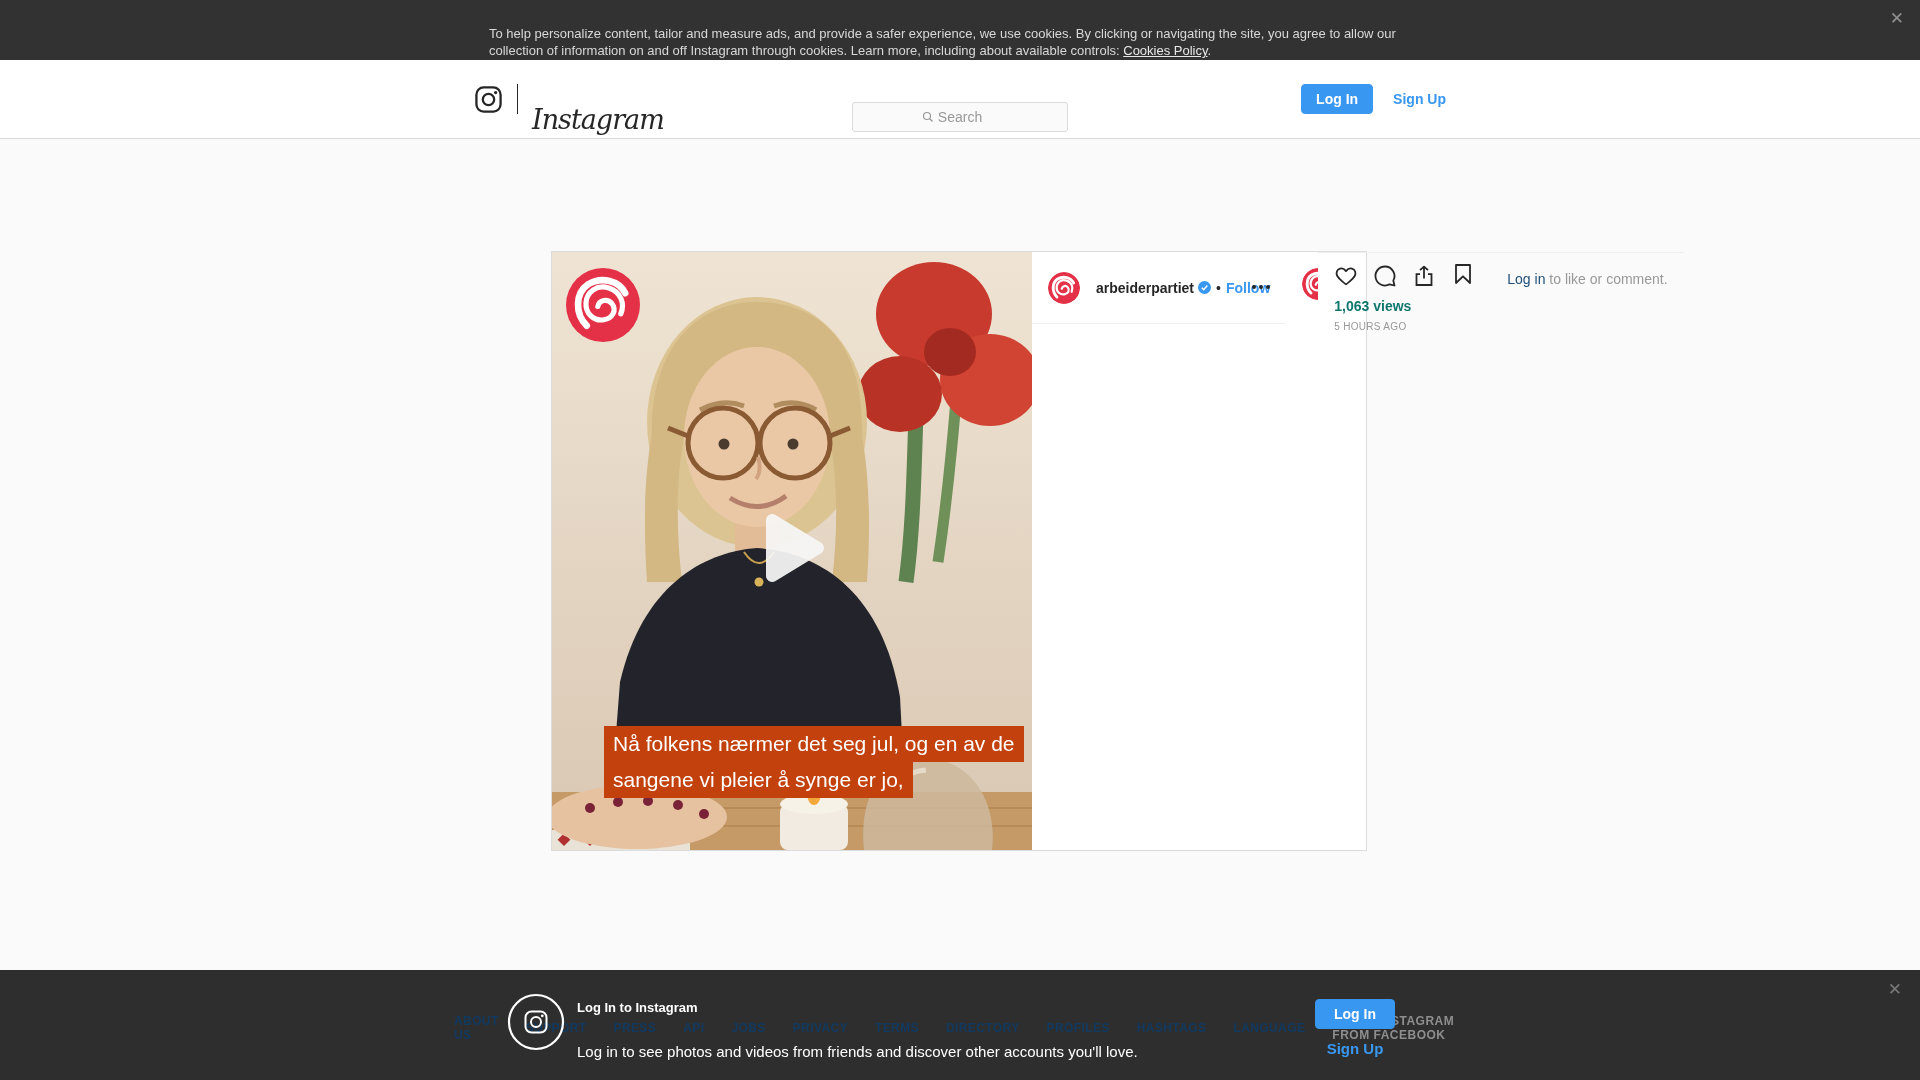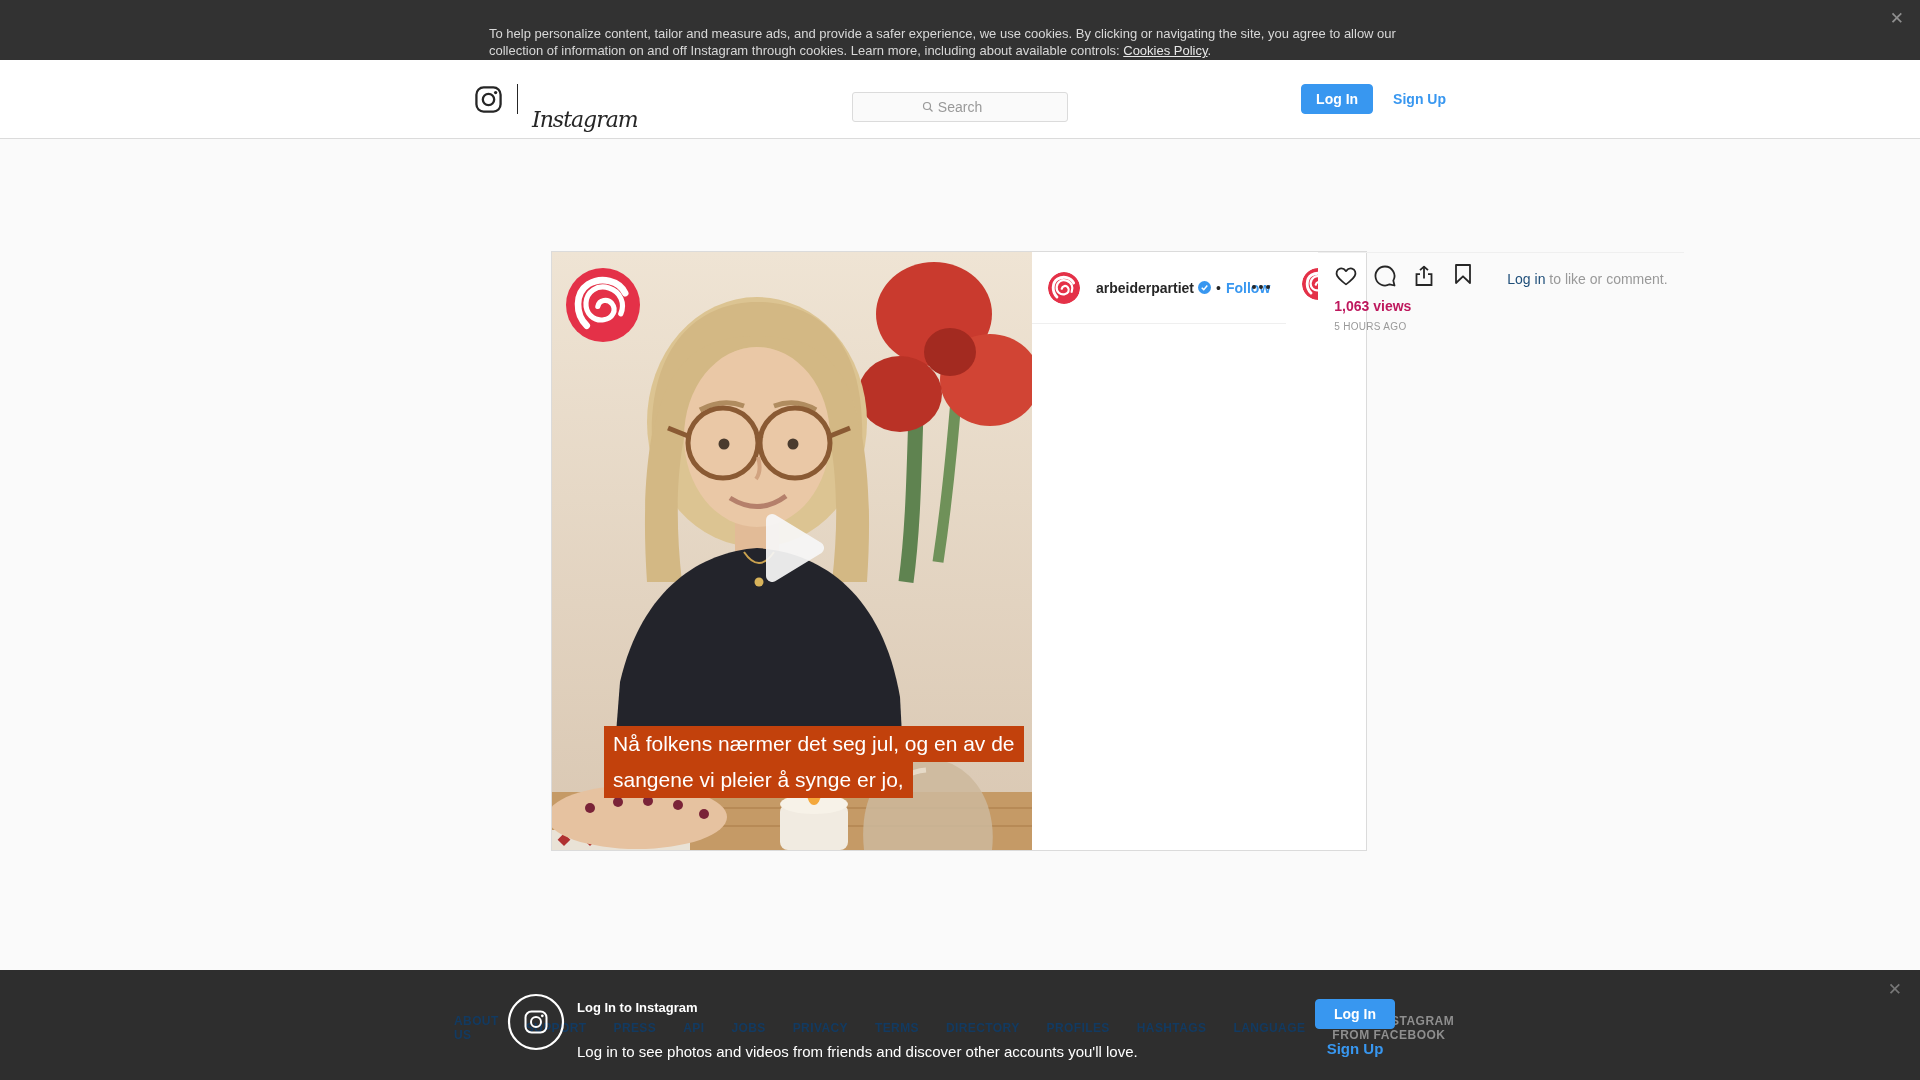--- a/index.html
+++ b/index.html
@@ -12,22 +12,22 @@
   .cookie-banner { position:absolute; top:0; left:0; width:1920px; height:60px; background:#323232; z-index:50; }
   .cookie-text { max-width:942px; margin:12px auto; padding-top:13px; font-size:13px; line-height:17px; color:#d8d8d8; text-align:left; }
   .cookie-link { color:#e8e8e8; text-decoration:underline; }
   .cookie-close, .banner-close { position:absolute; top:10px; right:16px; background:none; border:none; color:#8f8f8f; font-size:17px; cursor:pointer; line-height:1; }
 
   
   .top-header { position:absolute; top:60px; left:0; width:1920px; height:79px; background:#fff; border-bottom:1px solid #dbdbdb; z-index:40; }
   .header-inner { width:972px; height:100%; margin:0 auto; display:flex; align-items:center; position:relative; }
   .logo-group { display:flex; align-items:center; gap:14px; cursor:pointer; }
   .logo-divider { width:1px; height:30px; background:#262626; }
-  .wordmark { font-family:"DejaVu Serif", serif; font-style:italic; font-size:22px; letter-spacing:-1px; color:#262626; padding-bottom:4px;margin-top:44px; }
-  .search-box { position:absolute; left:50%; top:32px; transform:translateX(-50%); width:216px; height:30px; background:#fafafa; border:1px solid #dbdbdb; border-radius:3px; }
+  .wordmark { font-family:"DejaVu Serif", serif; font-style:italic; font-size:27px; letter-spacing:-1px; color:#262626; padding-bottom:4px;margin-top:44px; }
+  .search-box { position:absolute; left:50%; top:42px; transform:translateX(-50%); width:216px; height:30px; background:#fafafa; border:1px solid #dbdbdb; border-radius:3px; }
   .search-box svg { position:absolute; left:calc(50% - 38px); top:8px; }
   .search-input { width:100%; height:100%; border:none; background:transparent; text-align:center; font-size:14px; color:#262626; font-family:"Liberation Sans",sans-serif; }
   .search-input::placeholder { color:#999; }
   .header-actions { margin-left:auto; display:flex; align-items:center; gap:20px; }
   .btn-primary { background:#3897f0; color:#fff; border:1px solid #3897f0; border-radius:4px; font-weight:700; font-size:14px; padding:6px 14px; cursor:pointer; font-family:"Liberation Sans",sans-serif; }
   .link-primary { color:#3897f0; font-weight:700; font-size:14px; }
 
   
   .post-card { position:absolute; left:551px; top:251px; width:816px; height:600px; background:#fff; border:1px solid #dbdbdb; display:flex; }
   .video-section { width:480px; flex-shrink:0; position:relative; overflow:hidden; background:#e5dccd; }
@@ -53,21 +53,21 @@
   .caption-row { display:flex; }
   .caption-col { margin-left:17px; }
   .caption { font-size:14px; line-height:18px; color:#262626; }
   .hashtag { color:#1e4e79; }
   .time-short { display:block; margin-top:13px; color:#999; font-size:14px; }
 
   .post-actions { flex-shrink:0; border-top:1px solid #efefef; padding:9px 16px 10px; }
   .action-icons { display:flex; align-items:center; gap:15px; }
   .action-icons svg { cursor:pointer; }
   .bookmark-wrap { margin-left:auto; }
-  .views-line { margin-top:8px; font-weight:700; font-size:14px; color:#be185d; }
+  .views-line { margin-top:8px; font-weight:700; font-size:14px; color:#0f766e; }
   .time-long { margin-top:7px; font-size:10px; letter-spacing:.3px; color:#999; }
 
   .comment-row { flex-shrink:0; border-top:1px solid #efefef; padding:18px 16px; font-size:14px; color:#999; }
   .login-link { color:#1e4e79; }
 
   
   .bottom-banner { position:absolute; left:0; top:970px; width:1920px; height:110px; background:#2e2e2e; z-index:60; }
   .footer-row { position:absolute; left:50%; transform:translateX(-50%); top:44px; width:1012px; display:flex; align-items:center; z-index:1; }
   .footer-row a { font-size:12px; font-weight:700; letter-spacing:.4px; color:#123a61; margin-right:27px; }
   .copyright { margin-left:auto; margin-right:0; font-size:12px; font-weight:700; letter-spacing:.5px; color:#8e8e8e; }

